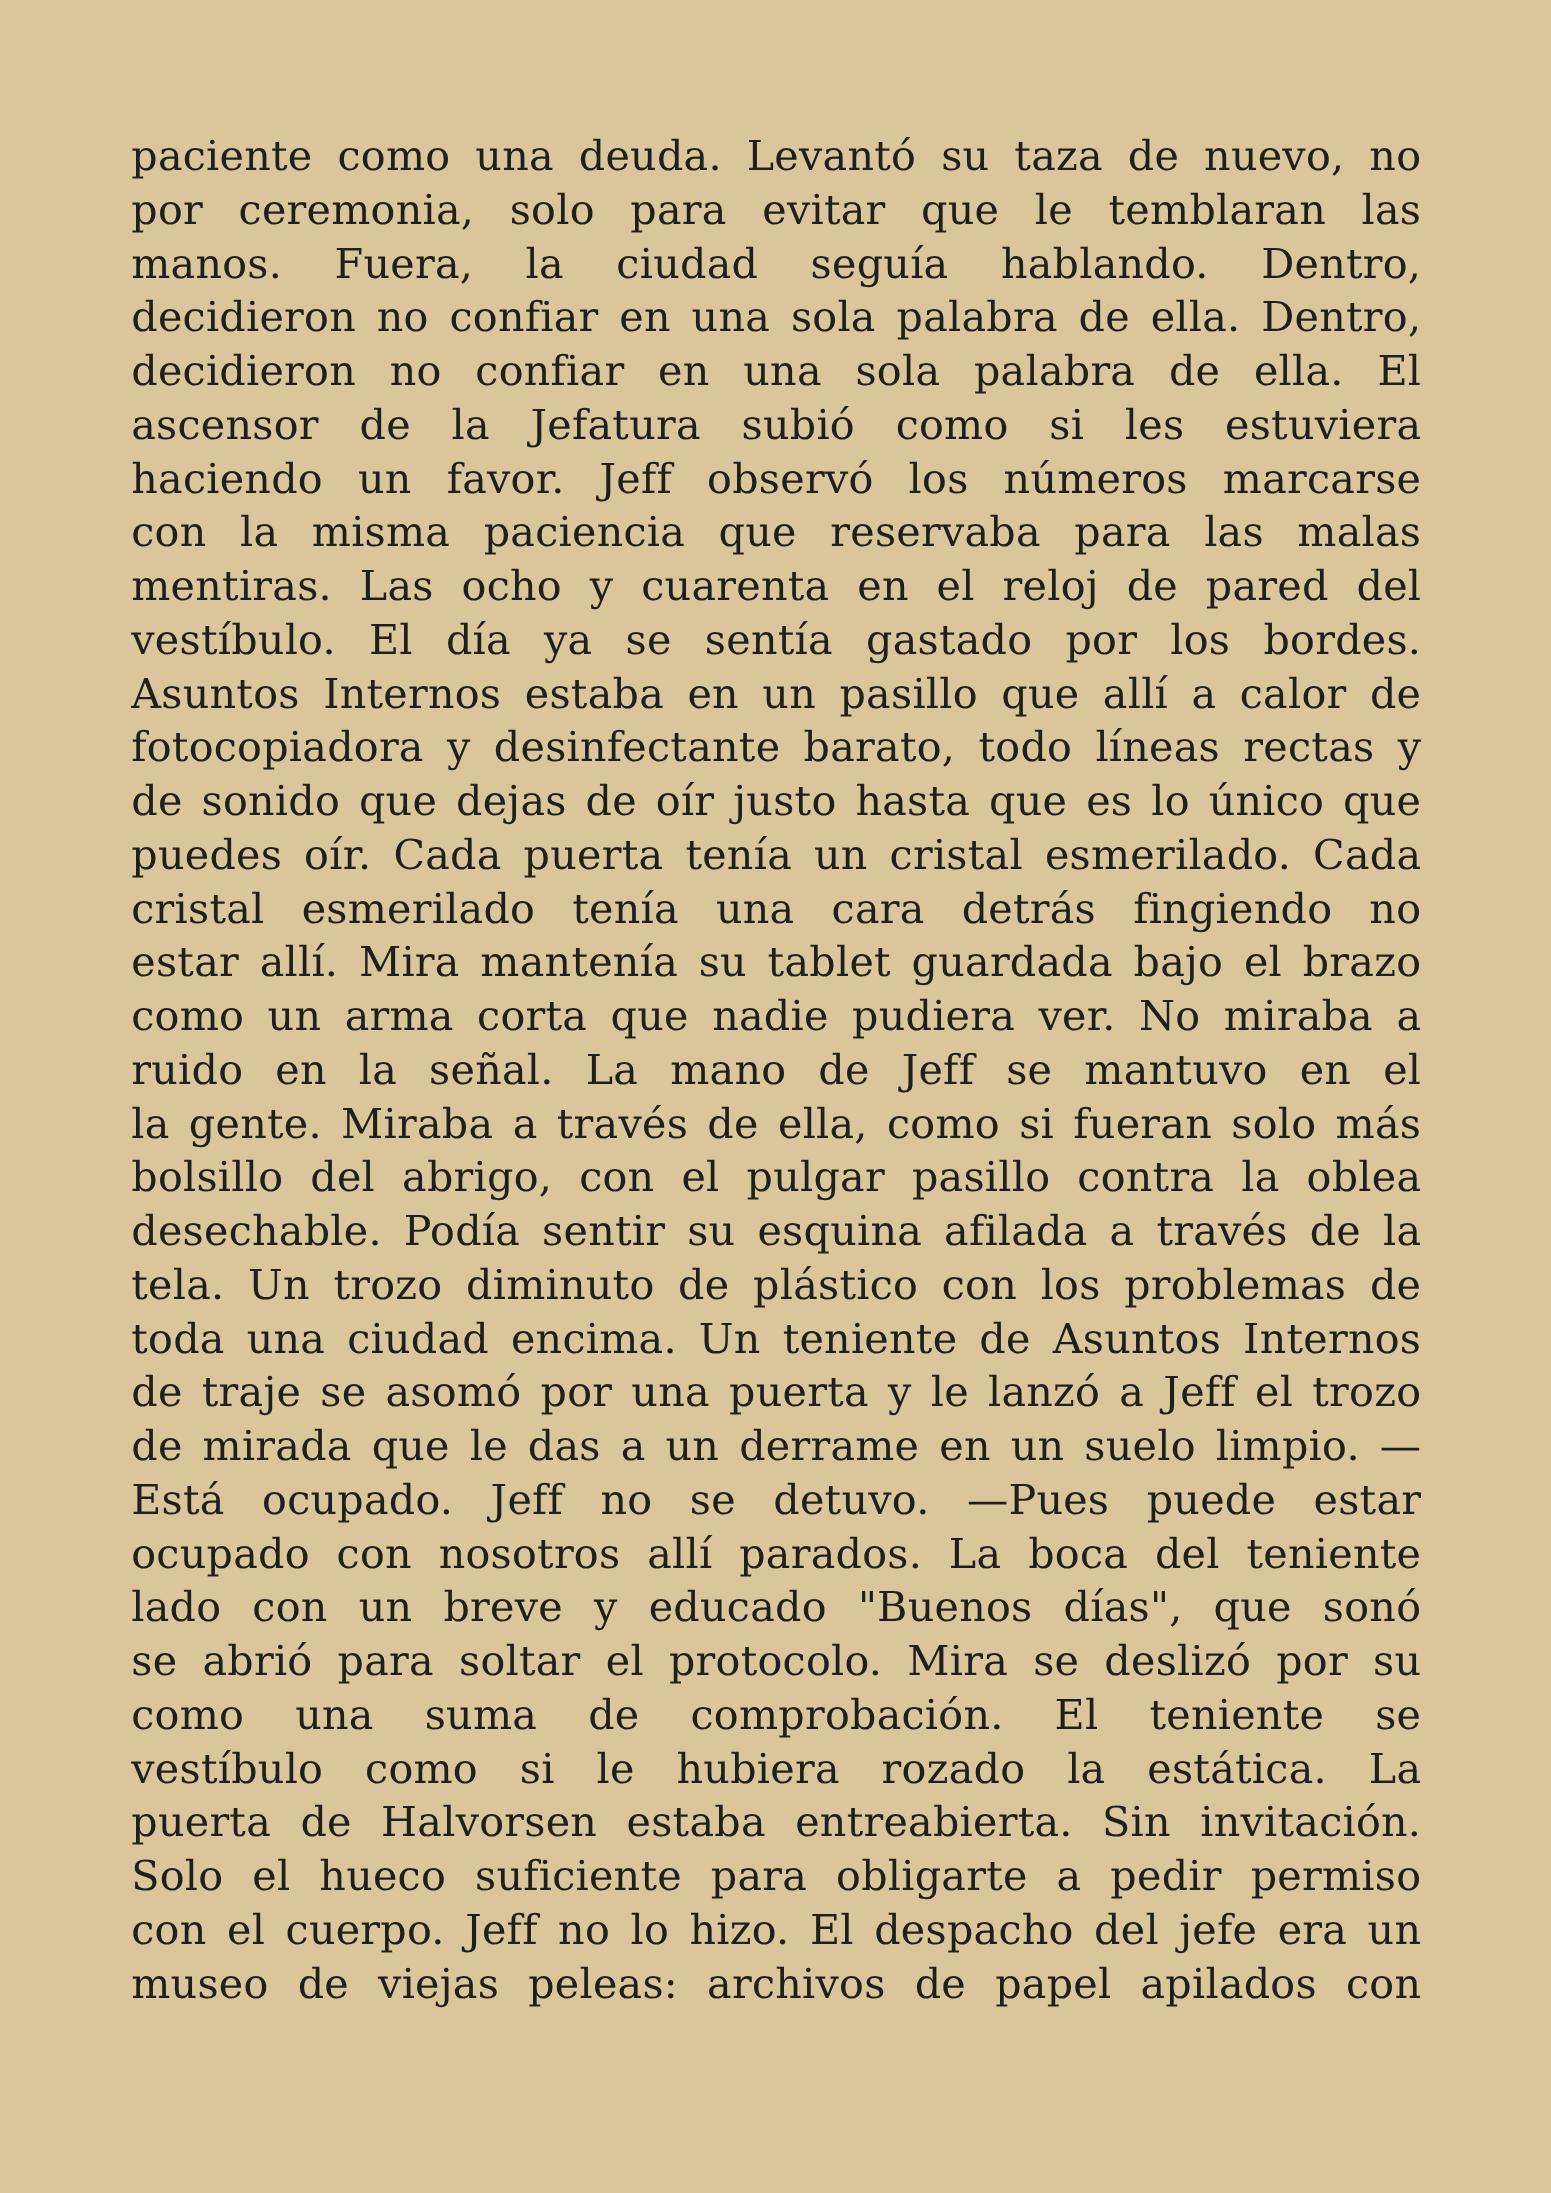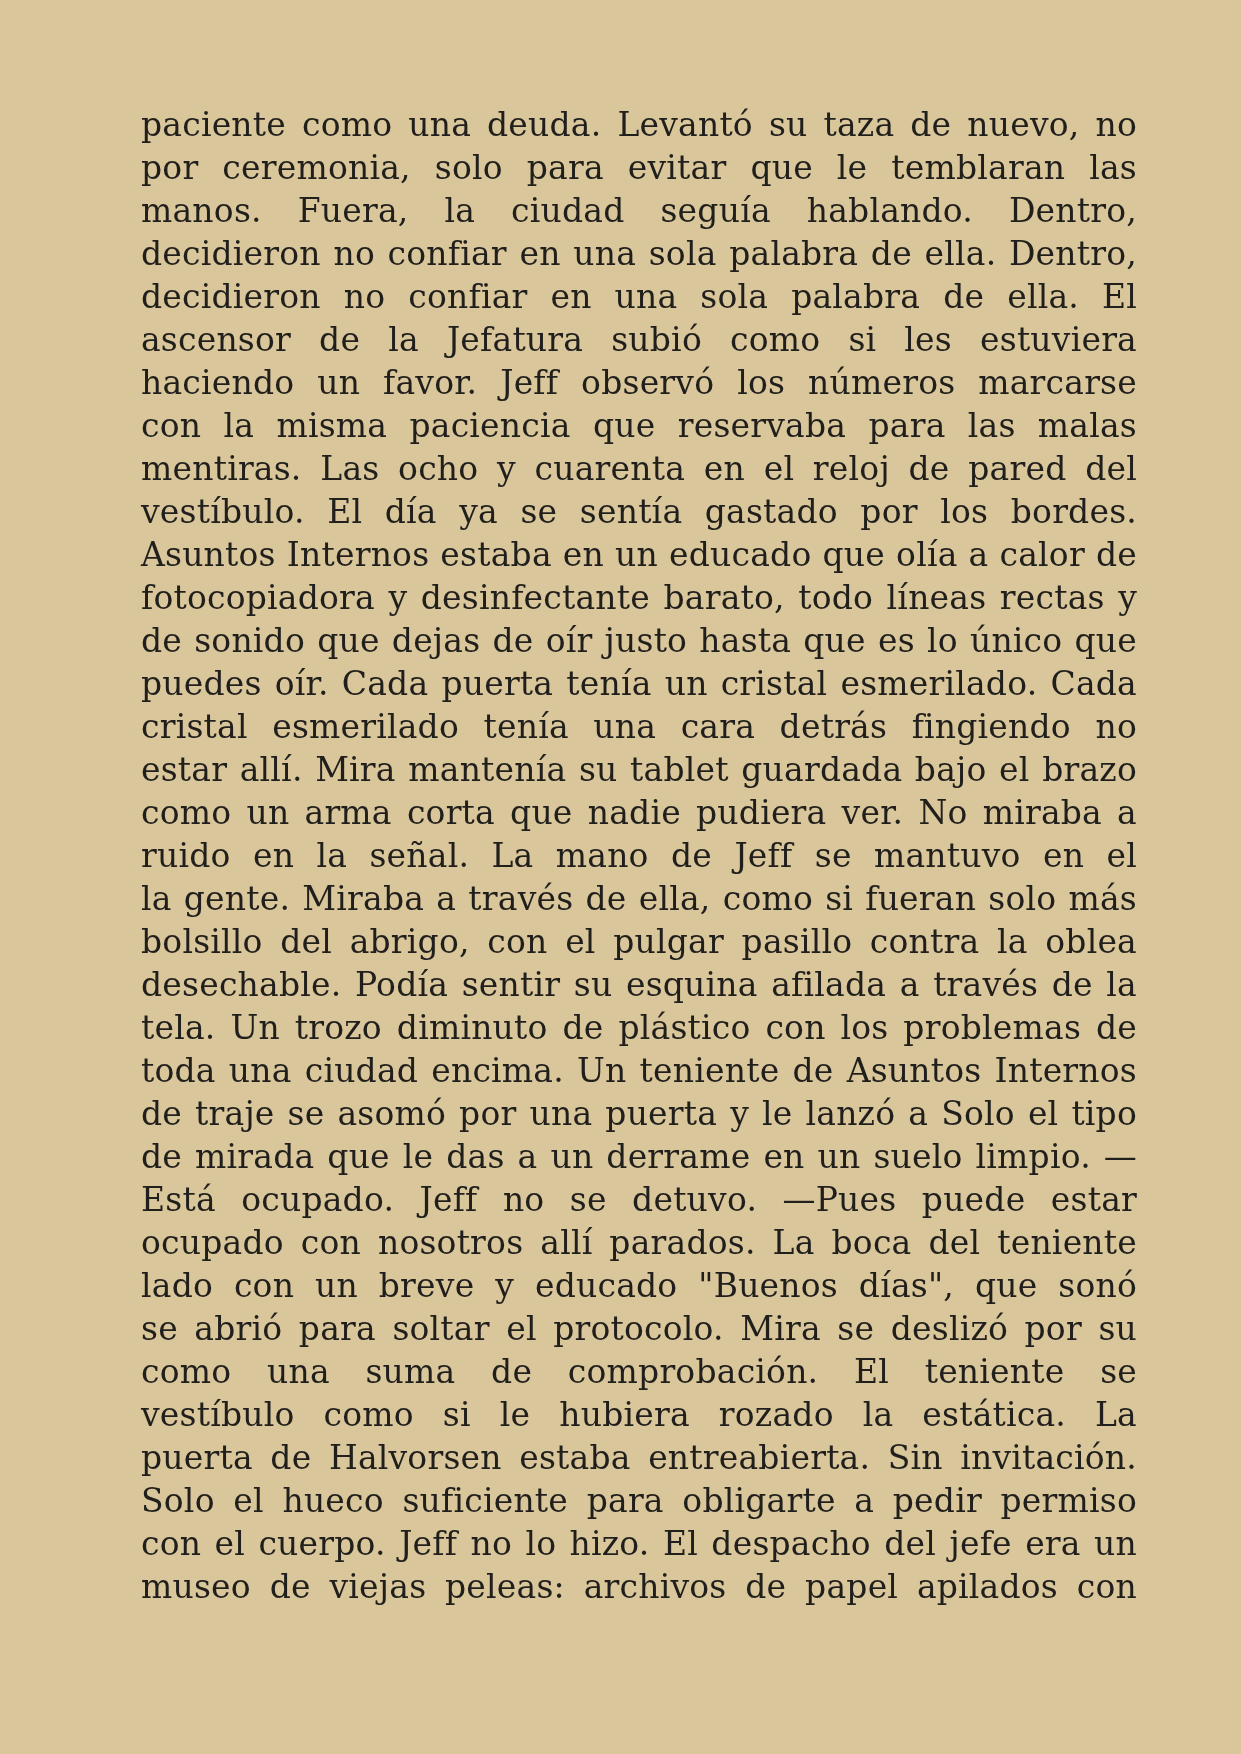--- a/index.html
+++ b/index.html
@@ -24,53 +24,52 @@
     line-height: 43px;
     color: #211f1c;
     letter-spacing: 0.2px;
   }
   .line {
     text-align: justify;
     text-align-last: justify;
     white-space: normal;
     height: 43px;
     overflow: visible;
-    margin-left: 36px;
   }
 </style>
 </head>
 <body style="background: rgb(217, 198, 155);">
 
 <div class="page">
   <div class="text-block" style="color: rgb(33, 31, 28);">
     <div>
         <div class="line">paciente como una deuda. Levantó su taza de nuevo, no</div>
         <div class="line">por ceremonia, solo para evitar que le temblaran las</div>
         <div class="line">manos. Fuera, la ciudad seguía hablando. Dentro,</div>
         <div class="line">decidieron no confiar en una sola palabra de ella. Dentro,</div>
         <div class="line">decidieron no confiar en una sola palabra de ella. El</div>
         <div class="line">ascensor de la Jefatura subió como si les estuviera</div>
         <div class="line">haciendo un favor. Jeff observó los números marcarse</div>
         <div class="line">con la misma paciencia que reservaba para las malas</div>
         <div class="line">mentiras. Las ocho y cuarenta en el reloj de pared del</div>
         <div class="line">vestíbulo. El día ya se sentía gastado por los bordes.</div>
-        <div class="line">Asuntos Internos estaba en un educado que olía a calor de</div>
+        <div class="line">Asuntos Internos estaba en un pasillo que allí a calor de</div>
         <div class="line">fotocopiadora y desinfectante barato, todo líneas rectas y</div>
         <div class="line">de sonido que dejas de oír justo hasta que es lo único que</div>
         <div class="line">puedes oír. Cada puerta tenía un cristal esmerilado. Cada</div>
         <div class="line">cristal esmerilado tenía una cara detrás fingiendo no</div>
         <div class="line">estar allí. Mira mantenía su tablet guardada bajo el brazo</div>
         <div class="line">como un arma corta que nadie pudiera ver. No miraba a</div>
         <div class="line">ruido en la señal. La mano de Jeff se mantuvo en el</div>
         <div class="line">la gente. Miraba a través de ella, como si fueran solo más</div>
         <div class="line">bolsillo del abrigo, con el pulgar pasillo contra la oblea</div>
         <div class="line">desechable. Podía sentir su esquina afilada a través de la</div>
         <div class="line">tela. Un trozo diminuto de plástico con los problemas de</div>
         <div class="line">toda una ciudad encima. Un teniente de Asuntos Internos</div>
-        <div class="line">de traje se asomó por una puerta y le lanzó a Solo el tipo</div>
+        <div class="line">de traje se asomó por una puerta y le lanzó a Jeff el trozo</div>
         <div class="line">de mirada que le das a un derrame en un suelo limpio. —</div>
         <div class="line">Está ocupado. Jeff no se detuvo. —Pues puede estar</div>
         <div class="line">ocupado con nosotros allí parados. La boca del teniente</div>
         <div class="line">lado con un breve y educado "Buenos días", que sonó</div>
         <div class="line">se abrió para soltar el protocolo. Mira se deslizó por su</div>
         <div class="line">como una suma de comprobación. El teniente se</div>
         <div class="line">vestíbulo como si le hubiera rozado la estática. La</div>
         <div class="line">puerta de Halvorsen estaba entreabierta. Sin invitación.</div>
         <div class="line">Solo el hueco suficiente para obligarte a pedir permiso</div>
         <div class="line">con el cuerpo. Jeff no lo hizo. El despacho del jefe era un</div>

